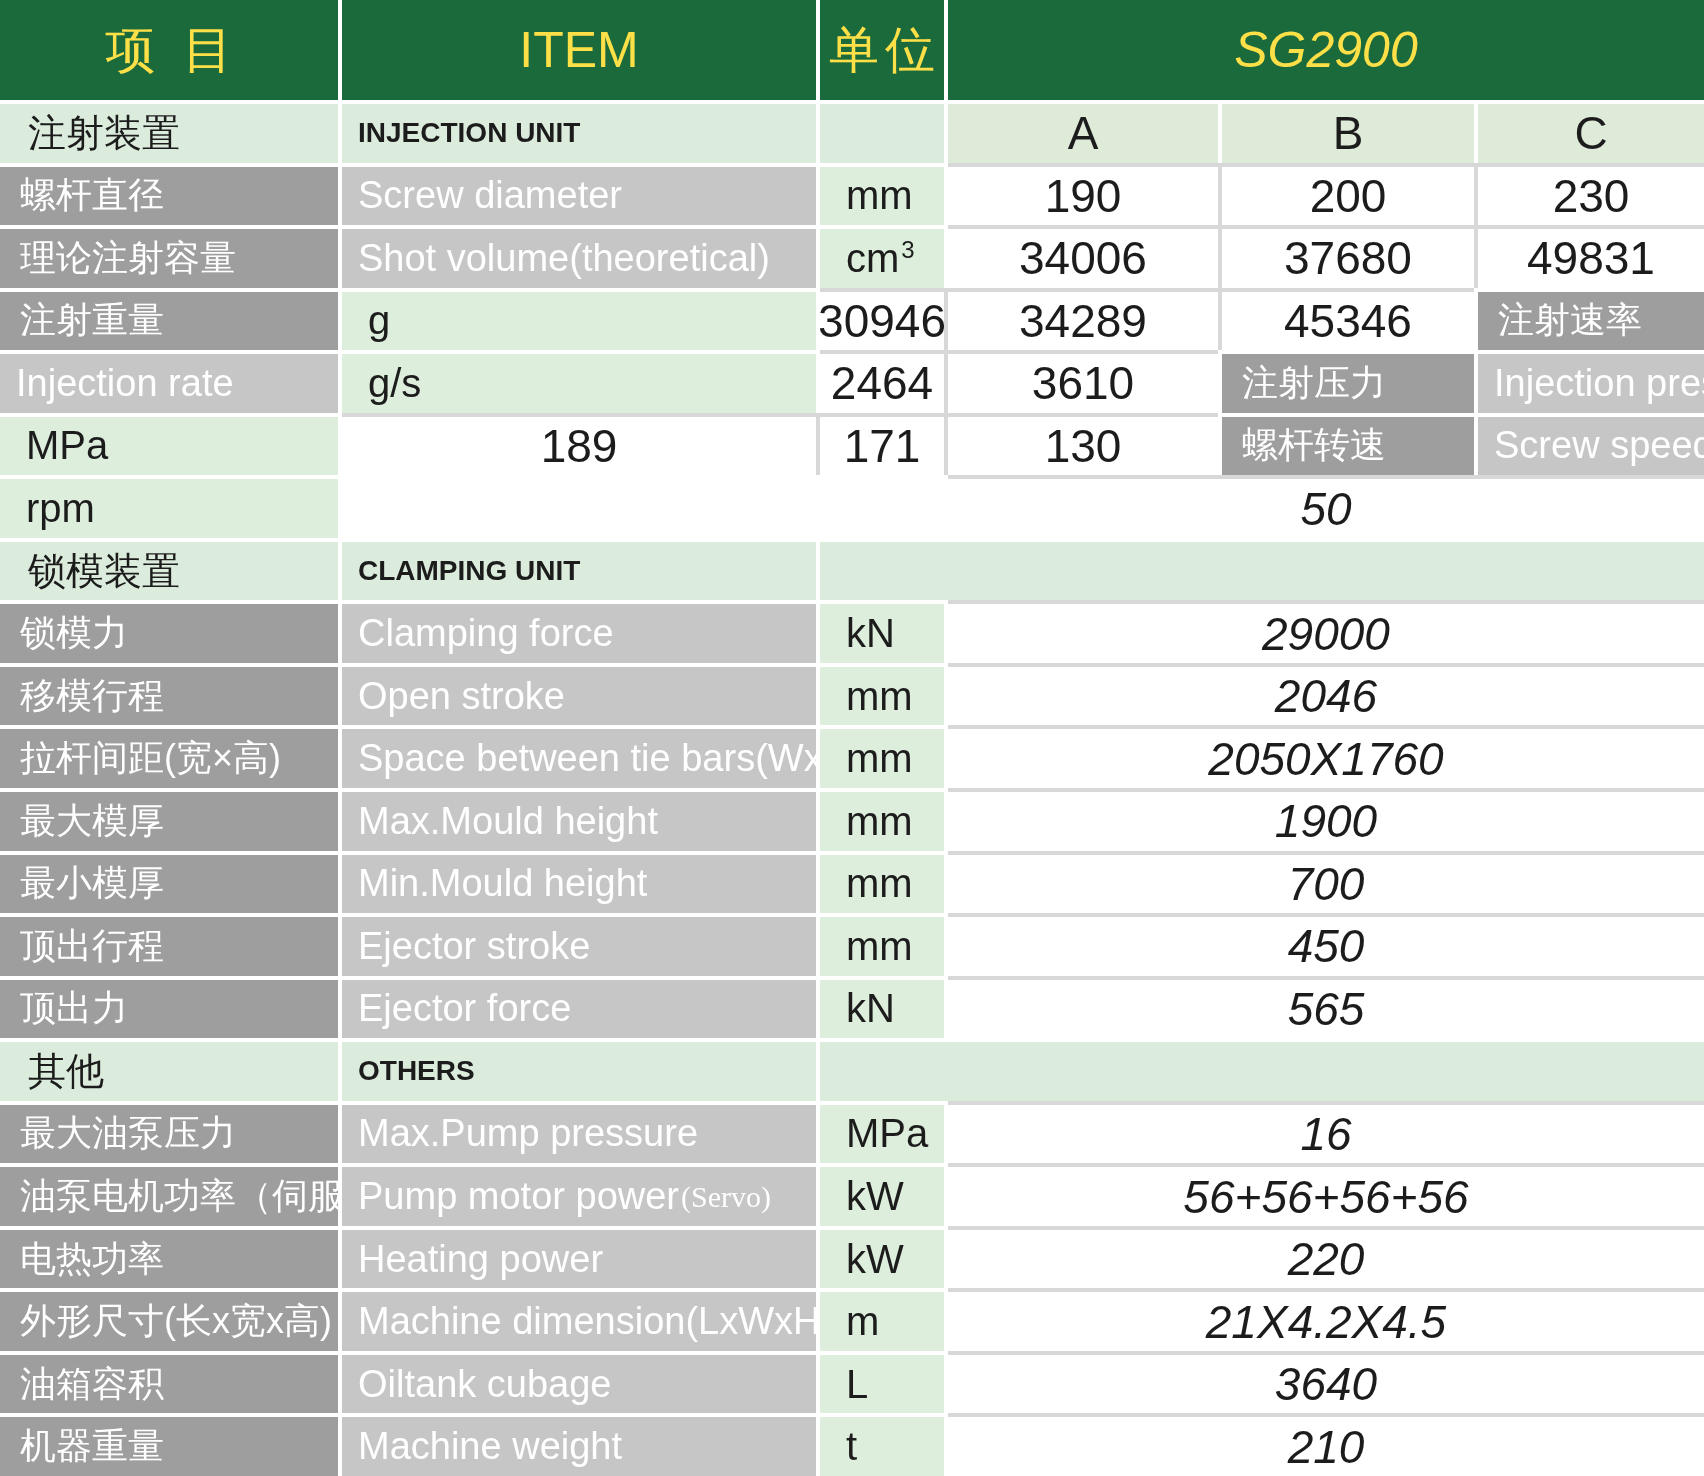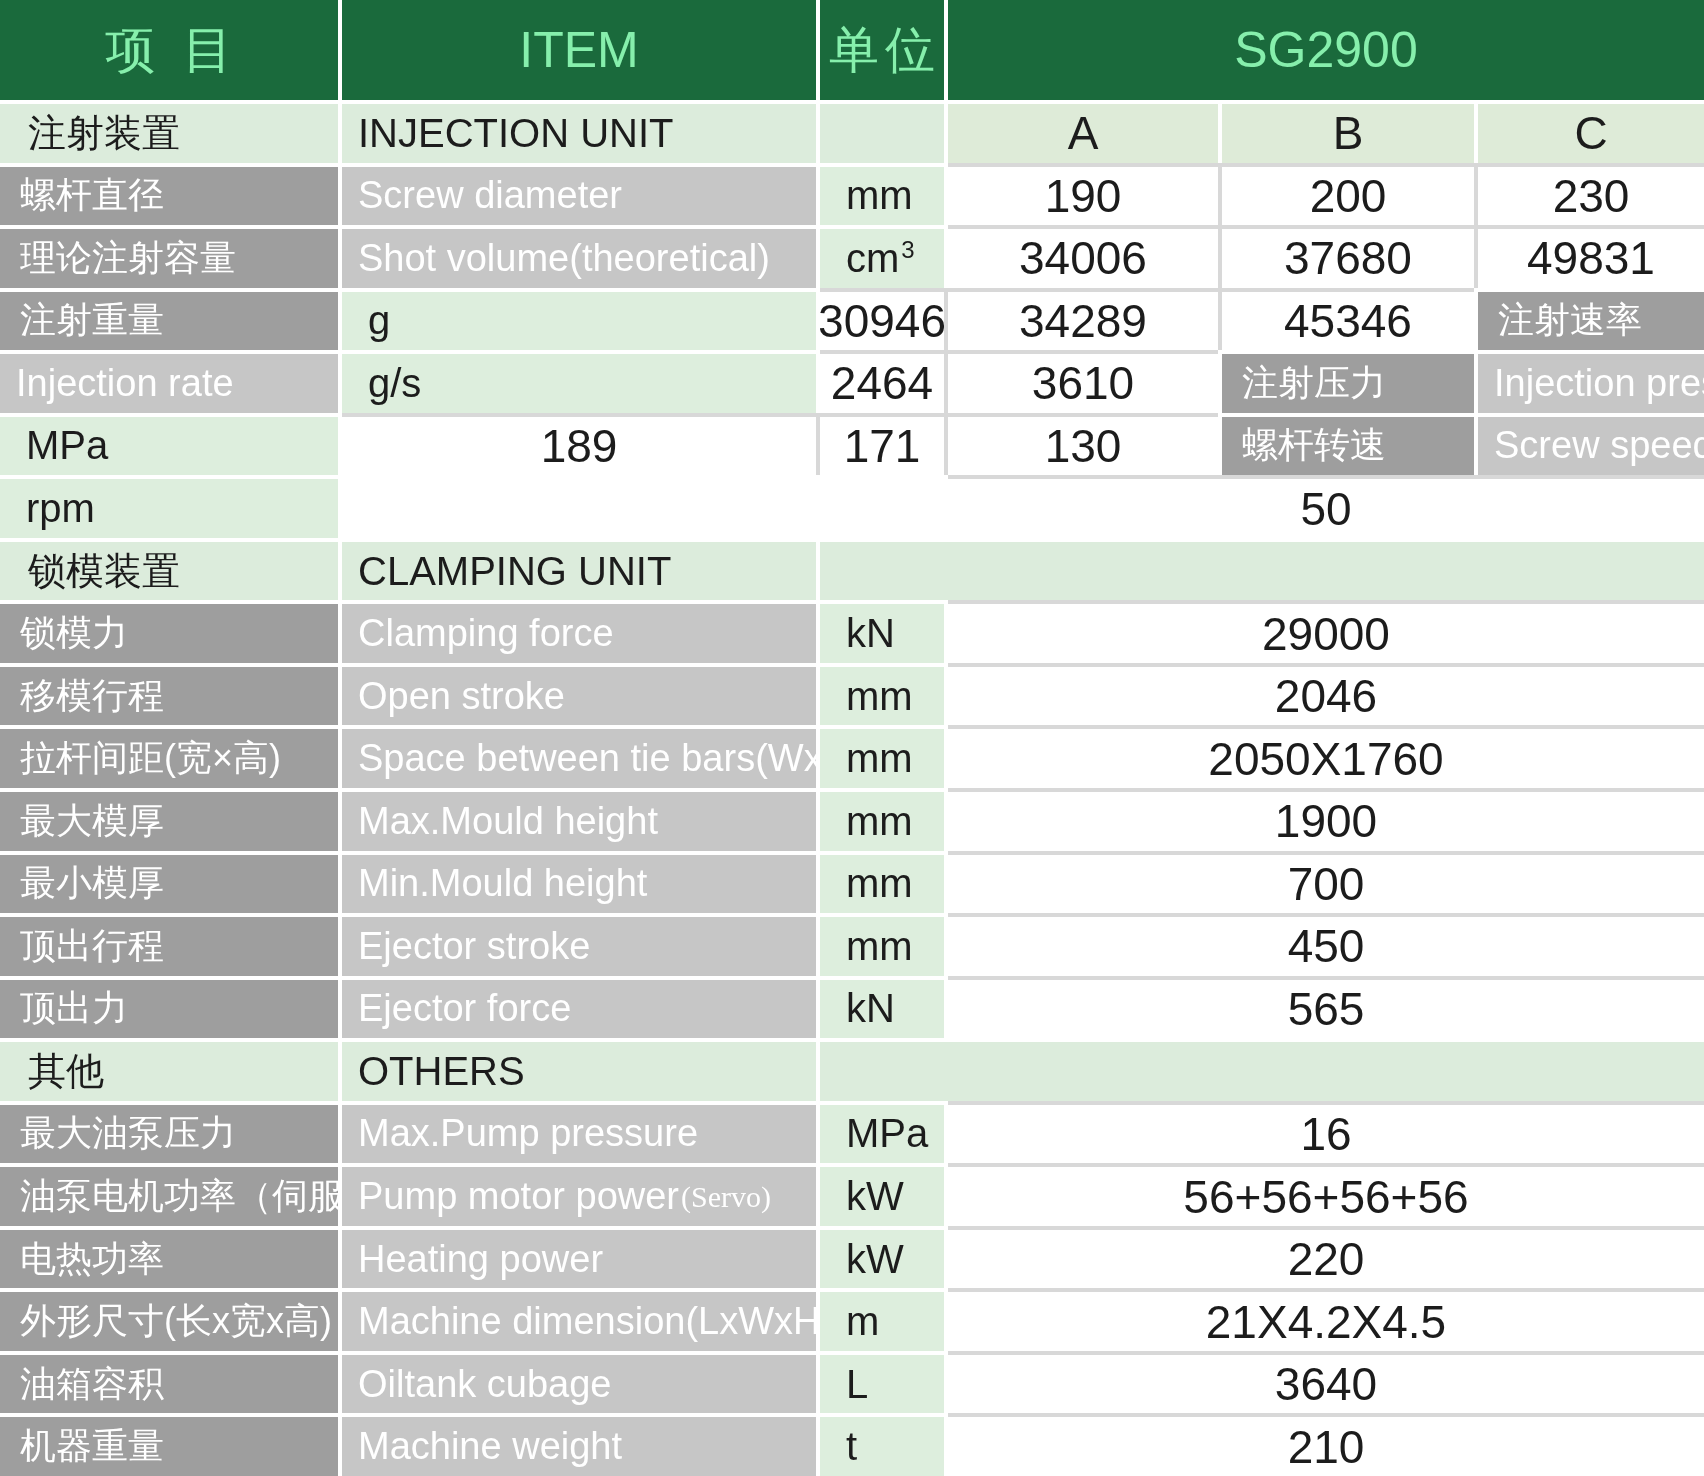--- a/index.html
+++ b/index.html
@@ -20,37 +20,37 @@
     grid-template-columns:338px 474px 124px 270px 252px 226px;
     grid-template-rows:100px repeat(22,1fr);
     gap:4px;
     background:#fff;
     overflow:hidden;
     box-sizing:border-box;
   }
   .c{display:flex;align-items:center;color:var(--ink);box-sizing:border-box;white-space:nowrap;overflow:hidden;}
   .center{justify-content:center;}
   
-  .hdr{background:var(--green);color:#86efac;font-size:50px;justify-content:center;}
+  .hdr{background:var(--green);color:#fde047;font-size:50px;justify-content:center;}
   .hdr.cnspace{letter-spacing:.55em;padding-left:.55em;}
   .hdr.unitspace{letter-spacing:.12em;padding-left:.12em;}
   
   .sec-cn{background:var(--sec-green);font-weight:normal;font-size:38px;padding-left:28px;}
-  .sec-en{background:var(--sec-green);font-size:40px;font-weight:400;padding-left:16px;}
+  .sec-en{background:var(--sec-green);font-size:28px;font-weight:700;padding-left:16px;}
   .sec-fill{background:var(--sec-green);}
   .abc{background:var(--abc-green);font-size:46px;justify-content:center;}
   
   .lab-cn{background:var(--cn-gray);color:#fff;font-size:36px;padding-left:20px;}
   .lab-en{background:var(--en-gray);color:#fff;font-size:38px;padding-left:16px;}
   .unit{background:var(--unit-green);font-size:40px;padding-left:26px;}
   .unit sup{font-size:24px;line-height:0;margin-left:2px;transform:translateY(-8px);}
   .serif-small{font-family:"Liberation Serif","DejaVu Serif",serif;font-size:30px;margin-left:2px;}
   .val{background:#fff;font-size:46px;justify-content:center;border-top:4px solid var(--grid-gray);margin-top:-4px;}
   .val.mid{border-left:4px solid var(--grid-gray);margin-left:-4px;}
-  .span3{grid-column:4/7;}
+  .span3{grid-column:4/7;font-style:italic;}
   .span4{grid-column:3/7;}
 </style>
 </head>
 <body>
 
 <div id="spec-table">
   <div class="c hdr cnspace">项目</div>
   <div class="c hdr">ITEM</div>
   <div class="c hdr unitspace">单位</div>
   <div class="c hdr span3">SG2900</div>

